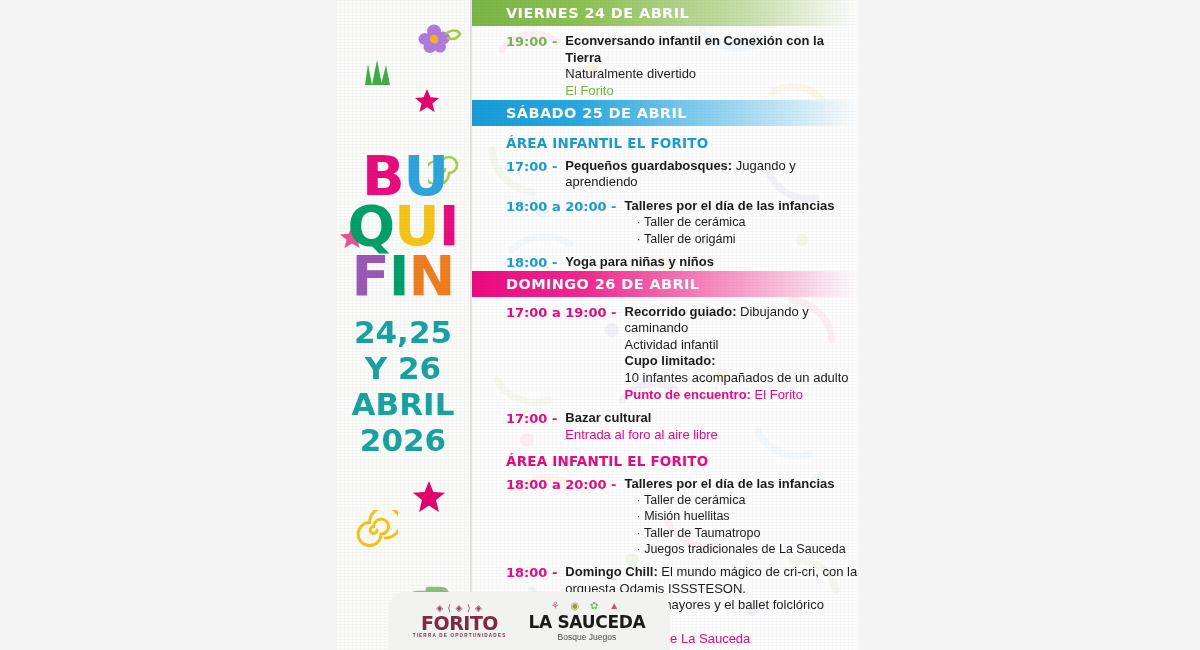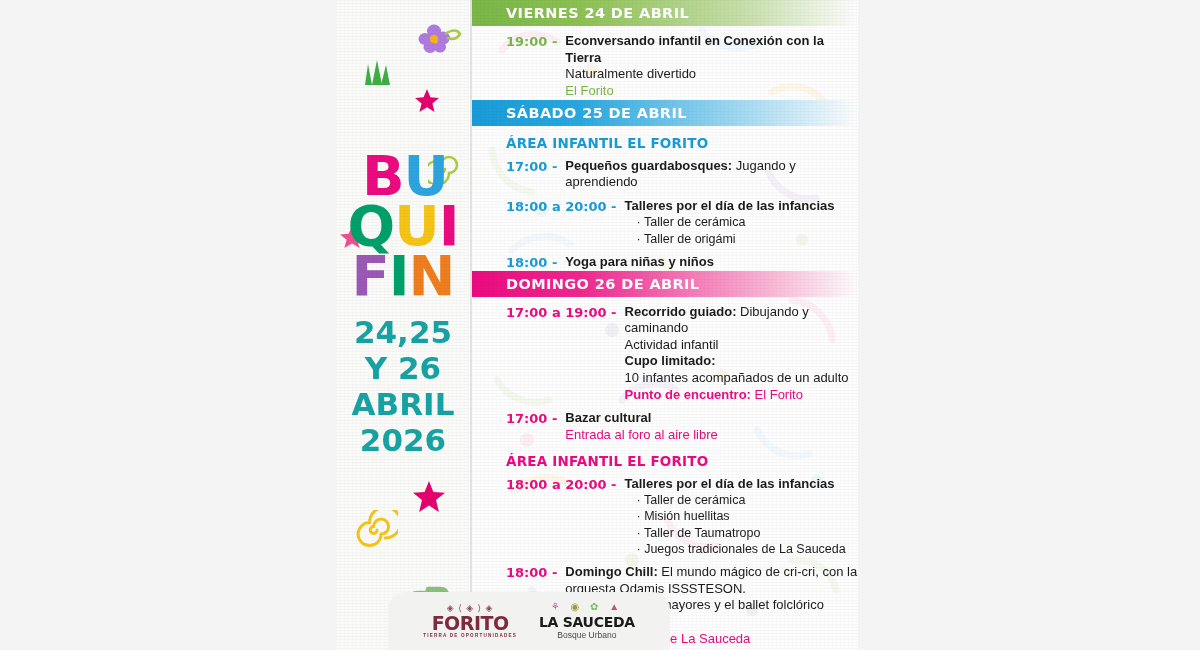--- a/index.html
+++ b/index.html
@@ -113,21 +113,21 @@
     background:#f2f2f0;border-radius:18px 18px 0 0;
     display:flex;align-items:center;justify-content:center;gap:22px;
     z-index:6;
   }
   .son{text-align:center;line-height:1;}
   .son .glyphs{color:#7e2a3f;font-size:9px;letter-spacing:1px;opacity:.85;}
   .son .name{font-family:"DejaVu Sans", sans-serif;font-weight:bold;font-size:19px;color:#7e2a3f;letter-spacing:-.5px;margin-top:1px;}
   .son .tag{font-size:4.6px;color:#7e2a3f;letter-spacing:1.2px;font-weight:bold;margin-top:1px;}
   .sau{text-align:center;line-height:1;}
   .sau .glyphs{font-size:10px;letter-spacing:4px;}
-  .sau .name{font-family:"DejaVu Sans", sans-serif;font-weight:bold;font-size:14px;color:#1b1b1b;letter-spacing:-.3px;margin-top:3px;}
+  .sau .name{font-family:"DejaVu Sans", sans-serif;font-weight:bold;font-size:17px;color:#1b1b1b;letter-spacing:-.3px;margin-top:3px;}
   .sau .tag{font-size:8.5px;color:#4a4a4a;margin-top:2px;}
 </style>
 </head>
 <body>
 
 <div class="stage">
 
   <div class="poster">
 
     <div class="leftcol">
@@ -317,18 +317,18 @@
         <div class="tag">TIERRA DE OPORTUNIDADES</div>
       </div>
       <div class="sau">
         <div class="glyphs">
           <span style="color:#c25d8d;">⚘</span>
           <span style="color:#9a9a3a;">◉</span>
           <span style="color:#6fbf5c;">✿</span>
           <span style="color:#c0527f;">▲</span>
         </div>
         <div class="name">LA SAUCEDA</div>
-        <div class="tag">Bosque Urbano</div>
+        <div class="tag">Bosque Juegos</div>
       </div>
     </div>
 
   </div>
 </div>
 
 </body></html>

